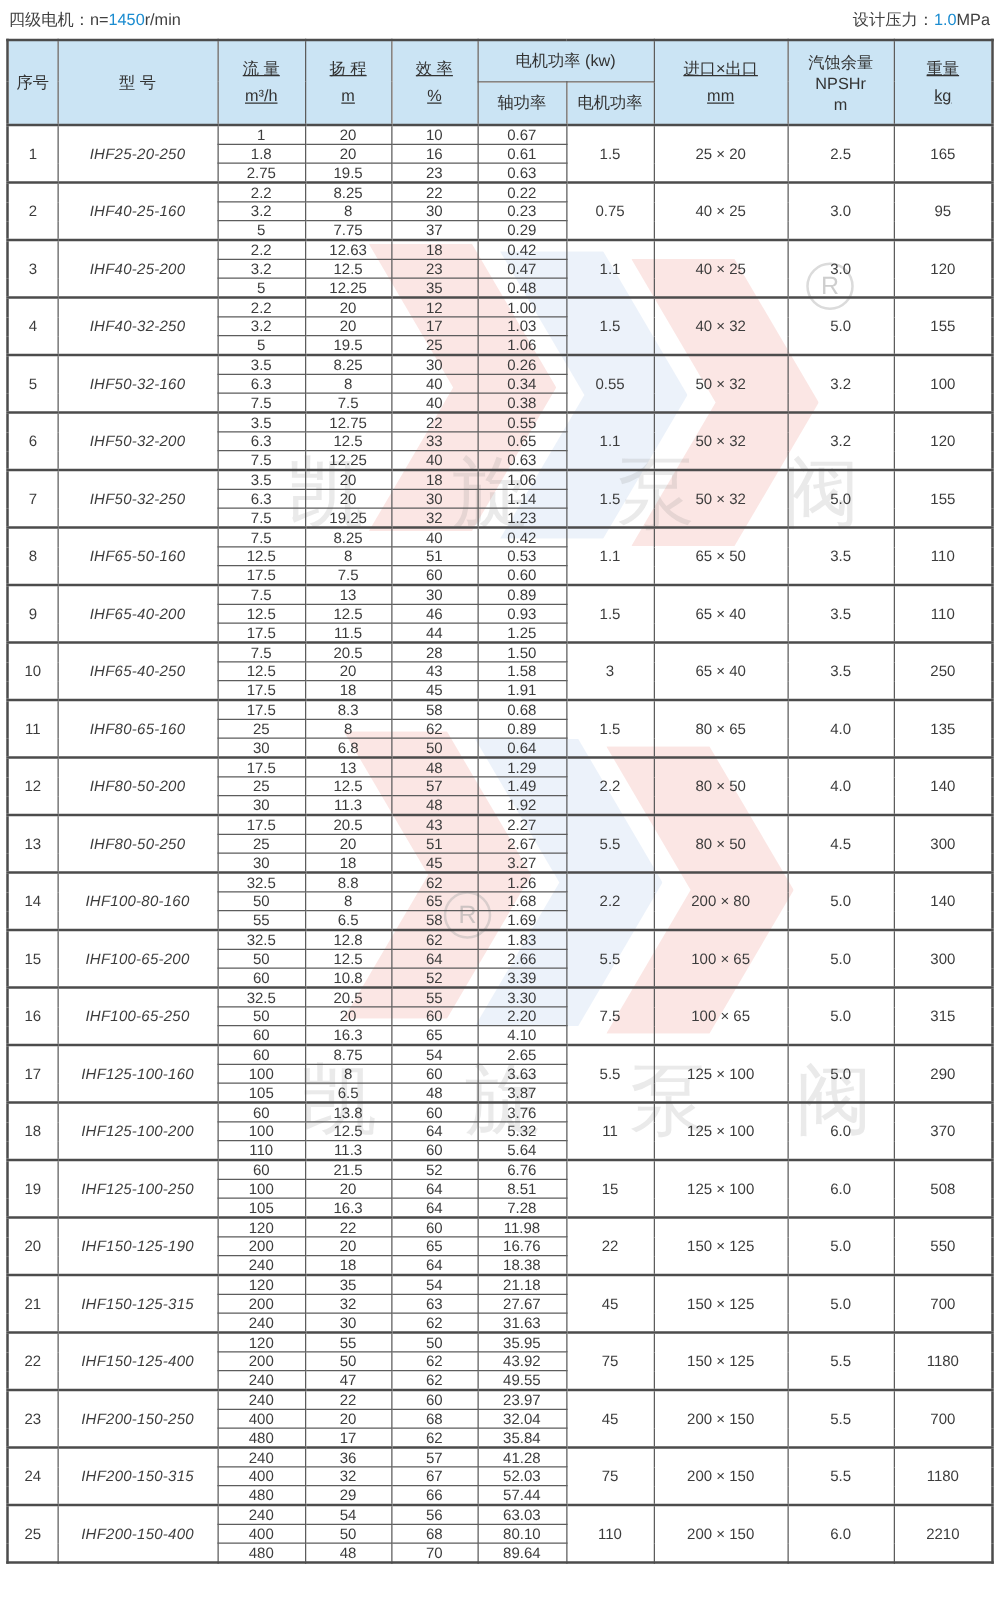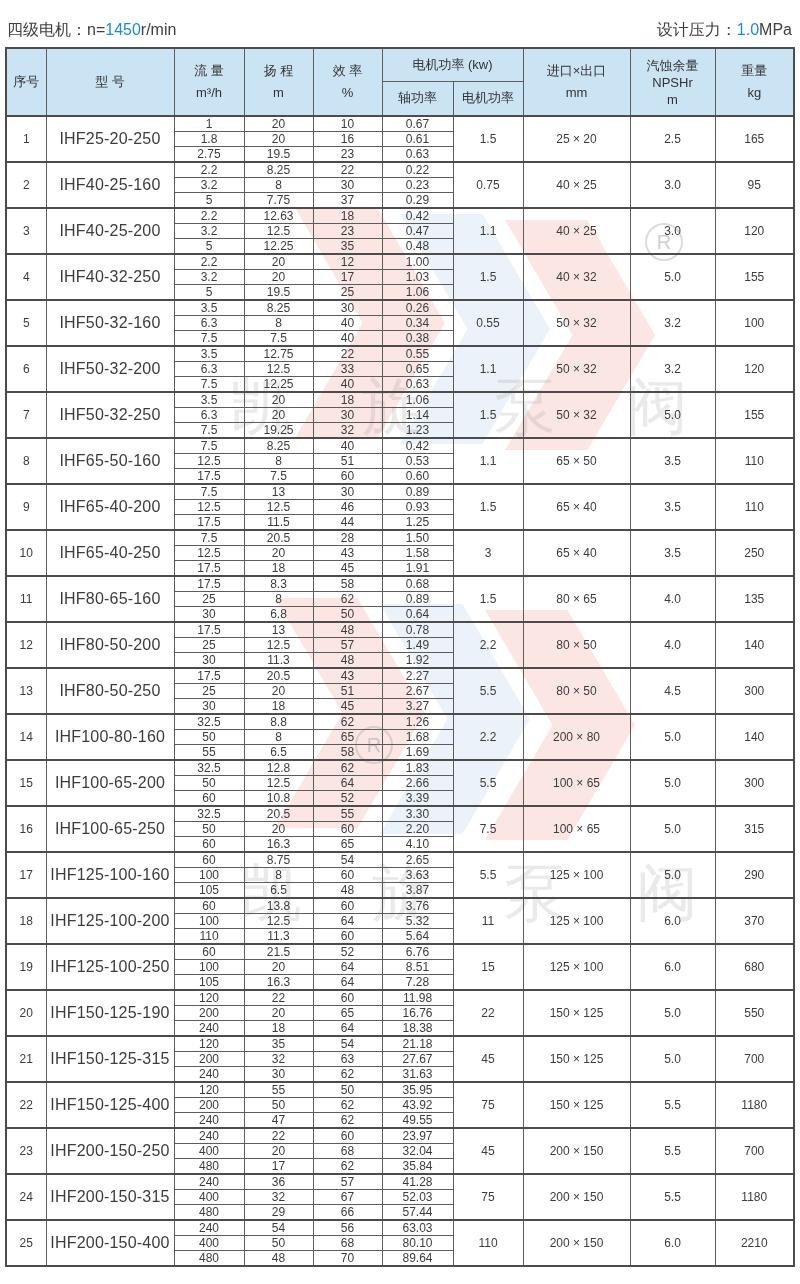--- a/index.html
+++ b/index.html
@@ -19,37 +19,37 @@
   .chev.red{background:rgba(222,62,45,0.13);}
   .chev.blue{background:rgba(70,125,205,0.10);}
   .wm-r{position:absolute;width:34px;height:34px;border:2px solid rgba(175,175,175,0.45);
     border-radius:50%;text-align:center;line-height:34px;font-size:20px;
     color:rgba(165,165,165,0.55);}
   .wm-text{position:absolute;font-size:62px;letter-spacing:70px;white-space:nowrap;
     color:rgba(125,125,125,0.16);font-weight:normal;}
 
   
   .titlebar{position:relative;z-index:1;display:flex;justify-content:space-between;
-    align-items:center;padding:7px 8px 6px 7px;font-size:16px;color:#404040;margin-top:13px;}
+    align-items:center;padding:7px 8px 6px 7px;font-size:13px;color:#404040;}
   .accent{color:#1b8cd0;}
 
   
   table{position:relative;z-index:1;border-collapse:collapse;table-layout:fixed;
     margin-left:5px;width:788px;border:2px solid #4c4c4c;background:transparent;}
   th,td{border:1px solid #5c5c5c;text-align:center;vertical-align:middle;
     padding:0;font-weight:normal;overflow:hidden;}
   thead th{background:#cbe4f4;font-size:13px;color:#333333;}
   thead tr.group-row{height:33px;}
   thead tr.sub-row{height:35px;}
-  thead .two-line div{line-height:22px;}
+  thead .two-line div{line-height:22px;text-decoration:underline;}
   thead .three-line div{line-height:17px;}
   tbody td{font-size:12px;height:14px;line-height:14px;color:#3c3c3c;background:transparent;}
   tbody tr.sub td{border-top:1px solid #6e6e6e;}
   tbody tr.block-start td{border-top:2px solid #4c4c4c;}
-  td.model{font-size:16px;letter-spacing:0.2px;}
+  td.model{font-size:12px;letter-spacing:0.2px;font-style:italic;}
 </style>
 </head>
 <body>
 
 <div class="page">
 
   <div class="watermark-layer">
 
     <div class="wm" style="top:195px;left:295px;">
       <div class="chev red" style="top:0;left:0;"></div>
@@ -390,21 +390,21 @@
           <td>6.8</td>
           <td>50</td>
           <td>0.64</td>
         </tr>
         <tr class="block-start">
           <td rowspan="3">12</td>
           <td rowspan="3" class="model">IHF80-50-200</td>
           <td>17.5</td>
           <td>13</td>
           <td>48</td>
-          <td>0.78</td>
+          <td>1.29</td>
           <td rowspan="3">2.2</td>
           <td rowspan="3">80 × 50</td>
           <td rowspan="3">4.0</td>
           <td rowspan="3">140</td>
         </tr>
         <tr class="sub">
           <td>25</td>
           <td>12.5</td>
           <td>57</td>
           <td>1.49</td>
@@ -562,21 +562,21 @@
         <tr class="block-start">
           <td rowspan="3">19</td>
           <td rowspan="3" class="model">IHF125-100-250</td>
           <td>60</td>
           <td>21.5</td>
           <td>52</td>
           <td>6.76</td>
           <td rowspan="3">15</td>
           <td rowspan="3">125 × 100</td>
           <td rowspan="3">6.0</td>
-          <td rowspan="3">680</td>
+          <td rowspan="3">508</td>
         </tr>
         <tr class="sub">
           <td>100</td>
           <td>20</td>
           <td>64</td>
           <td>8.51</td>
         </tr>
         <tr class="sub">
           <td>105</td>
           <td>16.3</td>

